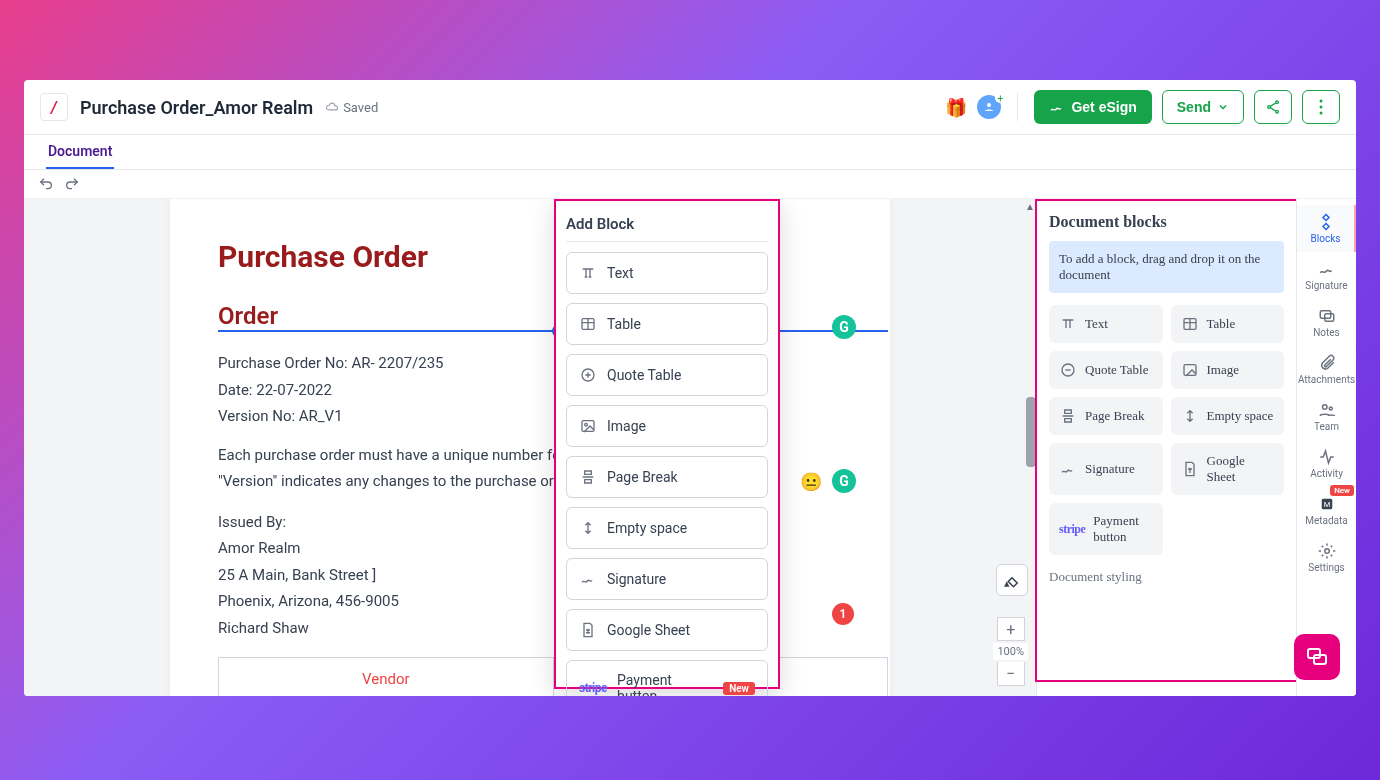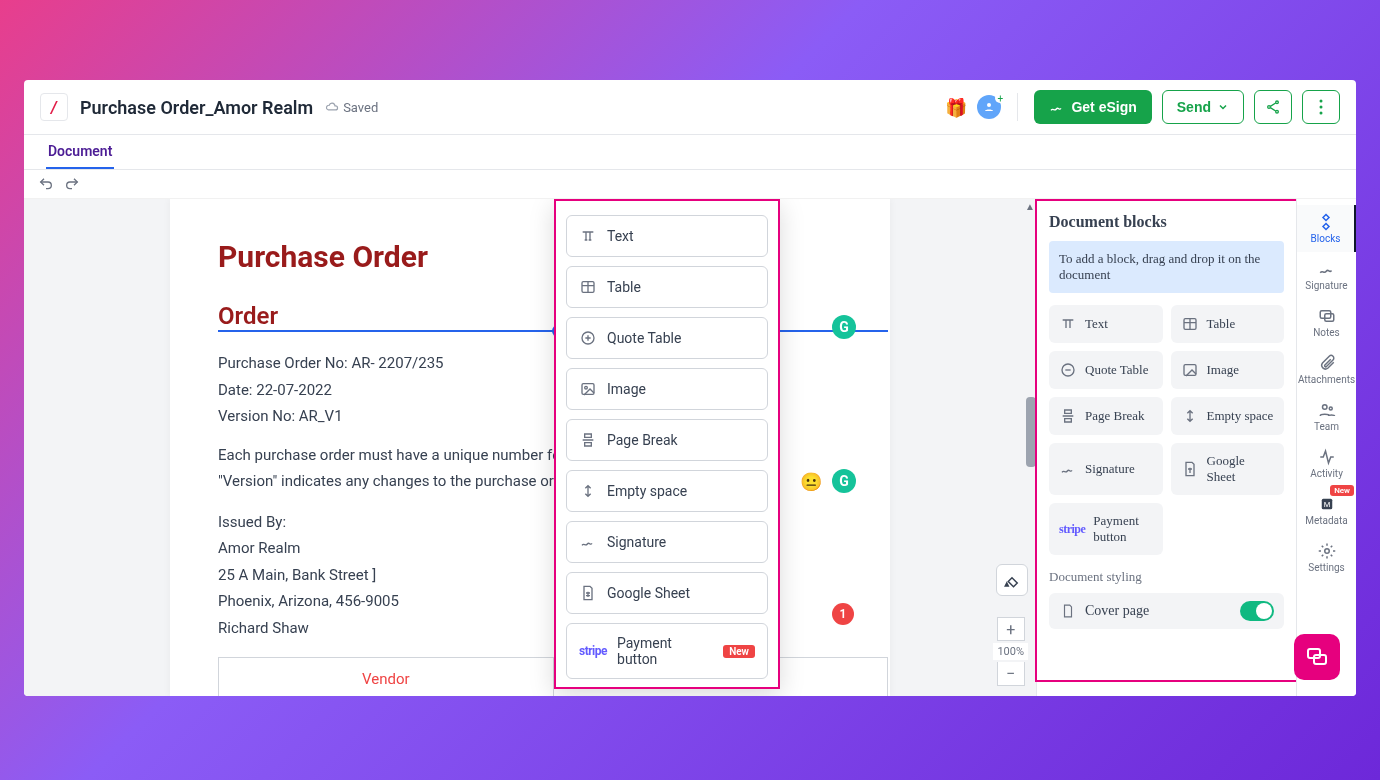--- a/index.html
+++ b/index.html
@@ -88,21 +88,21 @@
   .block-item { background:#f3f4f6; border-radius:6px; padding:10px 10px; display:flex; align-items:center; gap:8px; font-size:13px; color:#374151; cursor:grab;}
   .block-icon { width:18px; height:18px; display:flex;align-items:center;justify-content:center;color:#6b7280; flex-shrink:0;}
   .style-hdr { font-size:13px; color:#6b7280; margin:14px 0 8px;}
   .cover-row { display:flex;align-items:center;justify-content:space-between;background:#f3f4f6;border-radius:6px;padding:8px 10px;font-size:14px;color:#374151;}
   .toggle { width:34px;height:20px;border-radius:10px;background:#10b981;position:relative;}
   .toggle::after{content:"";width:16px;height:16px;border-radius:50%;background:#fff;position:absolute;right:2px;top:2px;}
   .rail {
     width:60px; border-left:1px solid #e5e7eb; background:#fff; display:flex; flex-direction:column; align-items:center; padding-top:6px; position:relative;
   }
   .rail-item { display:flex;flex-direction:column;align-items:center;gap:2px;padding:8px 0;width:100%;font-size:10px;color:#6b7280;cursor:pointer; position:relative;}
-  .rail-item.active { color:#2563eb; border-right:2px solid #0f172a; background:#f9fafb;}
+  .rail-item.active { color:#2563eb; border-right:2px solid #fca5a5; background:#f9fafb;}
   .rail-icon { font-size:16px; }
   .new-badge { position:absolute;top:-2px;right:2px;background:#ef4444;color:#fff;font-size:8px;padding:1px 4px;border-radius:3px;font-weight:600;}
   .addblock-popup {
     position:absolute; left:530px; top:0; width:226px; background:#fff;
     border:2px solid #e6007e; padding:14px 10px 10px; box-shadow:0 6px 24px rgba(0,0,0,0.15);
     z-index:10;
     height: 490px;
   }
   .addblock-popup h4 { font-size:15px; font-weight:600; color:#374151; padding-bottom:8px; border-bottom:1px solid #e5e7eb; margin-bottom:10px;}
   .pop-item { border:1px solid #d1d5db; border-radius:6px; padding:11px 12px; display:flex; align-items:center; gap:10px; font-size:14px; color:#374151; margin-bottom:9px; cursor:pointer;}
@@ -245,20 +245,21 @@
             <path d="M5 16l-2 4h4z" fill="#374151"></path>
           </svg>
       </div>
       <div class="zoom-ctrl">
         <div class="zoom-btn">+</div>
         <div class="zoom-lvl">100%</div>
         <div class="zoom-btn" style="border-top:none">−</div>
       </div>
 
       <div class="addblock-popup">
+        <h4>Add Block</h4>
         <div class="pop-item">
           <span class="block-icon">
               <svg width="16" height="16" viewBox="0 0 24 24" fill="none" stroke="#6b7280" stroke-width="2">
                 <path d="M4 6h16M9 6v12M15 6v12M7 18h4M13 18h4"></path>
               </svg>
             </span>
           <span>Text</span>
         </div>
         <div class="pop-item">
           <span class="block-icon">
@@ -401,31 +402,20 @@
               </svg>
             </span>
           <span>Google Sheet</span>
         </div>
         <div class="block-item">
           <span class="stripe-txt">stripe</span>
           <span>Payment button</span>
         </div>
       </div>
       <div class="style-hdr">Document styling</div>
-      <div class="cover-row">
-        <span style="display:flex;align-items:center;gap:8px;">
-          <span class="block-icon">
-              <svg width="14" height="14" viewBox="0 0 24 24" fill="none" stroke="#6b7280" stroke-width="2">
-                <path d="M6 2h9l3 3v17H6z"></path>
-              </svg>
-            </span>
-          <span>Cover page</span>
-        </span>
-        <div class="toggle"></div>
-      </div>
     </div>
 
     <div class="rail">
       <div class="rail-item active">
         <span class="rail-icon">
             <svg width="18" height="18" viewBox="0 0 24 24" fill="none" stroke="#2563eb" stroke-width="2">
               <path d="M12 2l4 4-4 4-4-4zM12 14l4 4-4 4-4-4z"></path>
             </svg>
           </span>
         <span>Blocks</span>

